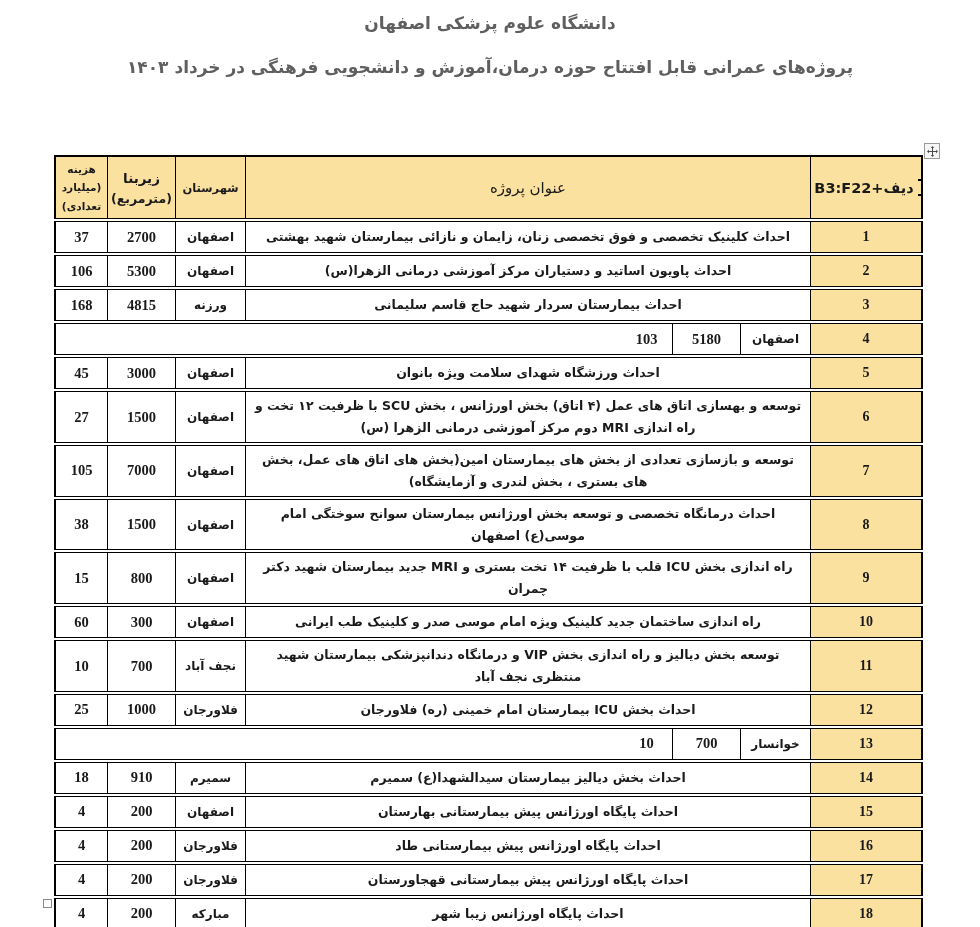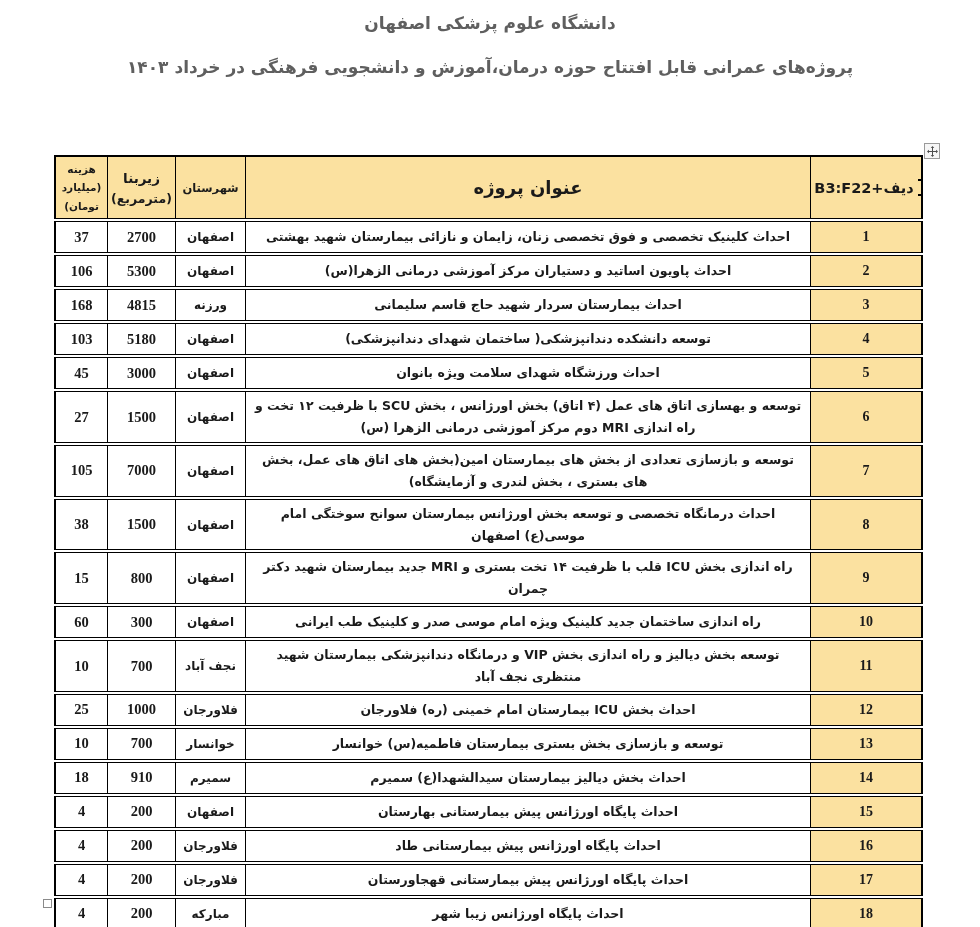--- a/index.html
+++ b/index.html
@@ -44,21 +44,21 @@
 
   .num {
     font-family: "Liberation Serif", serif;
     font-weight: bold; font-size: 14.5px;
   }
   .rank-num { font-family: "Liberation Serif", serif; font-weight: bold; font-size: 14px; }
   .proj { font-weight: bold; font-size: 12.5px; line-height: 1.75; }
   .city { font-weight: bold; font-size: 12px; }
 
   .h-rank { font-weight: bold; font-size: 14.5px; flex-direction: row; gap: 2px; }
-  .h-title{ font-weight: bold; font-size: 18px; }
+  .h-title{ font-weight: normal; font-size: 15px; }
   .h-city { font-weight: bold; font-size: 11.5px; }
   .h-area-1 { font-weight: bold; font-size: 13.5px; line-height: 1.8; }
   .h-area-2 { font-weight: bold; font-size: 12.5px; line-height: 1.5; }
   .h-cost-l { font-weight: bold; font-size: 10.5px; line-height: 1.75; }
 
   .text-cursor {
     width: 2px; height: 17px; background: #000; display: inline-block;
     position: relative; margin-left: 2px;
   }
   .text-cursor::before, .text-cursor::after {
@@ -111,21 +111,21 @@
     <div class="cell c-city fill-y h-city">
       <span>شهرستان</span>
     </div>
     <div class="cell c-area fill-y">
       <span class="h-area-1">زیربنا</span>
       <span class="h-area-2">(مترمربع)</span>
     </div>
     <div class="cell c-cost fill-y">
       <span class="h-cost-l">هزینه</span>
       <span class="h-cost-l">(میلیارد</span>
-      <span class="h-cost-l">تومان)</span>
+      <span class="h-cost-l">تعدادی)</span>
     </div>
   </div>
 
   <div id="rows-host">
   <div class="trow body">
     <div class="cell c-rank fill-y">
       <span class="rank-num">1</span>
     </div>
     <div class="cell c-title">
       <span class="proj">احداث کلینیک تخصصی و فوق تخصصی زنان، زایمان و نازائی بیمارستان شهید بهشتی</span>
@@ -174,23 +174,20 @@
     </div>
     <div class="cell c-cost">
       <span class="num">168</span>
     </div>
   </div>
 
   <div class="trow body">
     <div class="cell c-rank fill-y">
       <span class="rank-num">4</span>
     </div>
-    <div class="cell c-title">
-      <span class="proj">توسعه دانشکده دندانپزشکی( ساختمان شهدای دندانپزشکی)</span>
-    </div>
     <div class="cell c-city">
       <span class="city">اصفهان</span>
     </div>
     <div class="cell c-area">
       <span class="num">5180</span>
     </div>
     <div class="cell c-cost">
       <span class="num">103</span>
     </div>
   </div>
@@ -336,23 +333,20 @@
     </div>
     <div class="cell c-cost">
       <span class="num">25</span>
     </div>
   </div>
 
   <div class="trow body">
     <div class="cell c-rank fill-y">
       <span class="rank-num">13</span>
     </div>
-    <div class="cell c-title">
-      <span class="proj">توسعه و بازسازی بخش بستری بیمارستان فاطمیه(س) خوانسار</span>
-    </div>
     <div class="cell c-city">
       <span class="city">خوانسار</span>
     </div>
     <div class="cell c-area">
       <span class="num">700</span>
     </div>
     <div class="cell c-cost">
       <span class="num">10</span>
     </div>
   </div>

